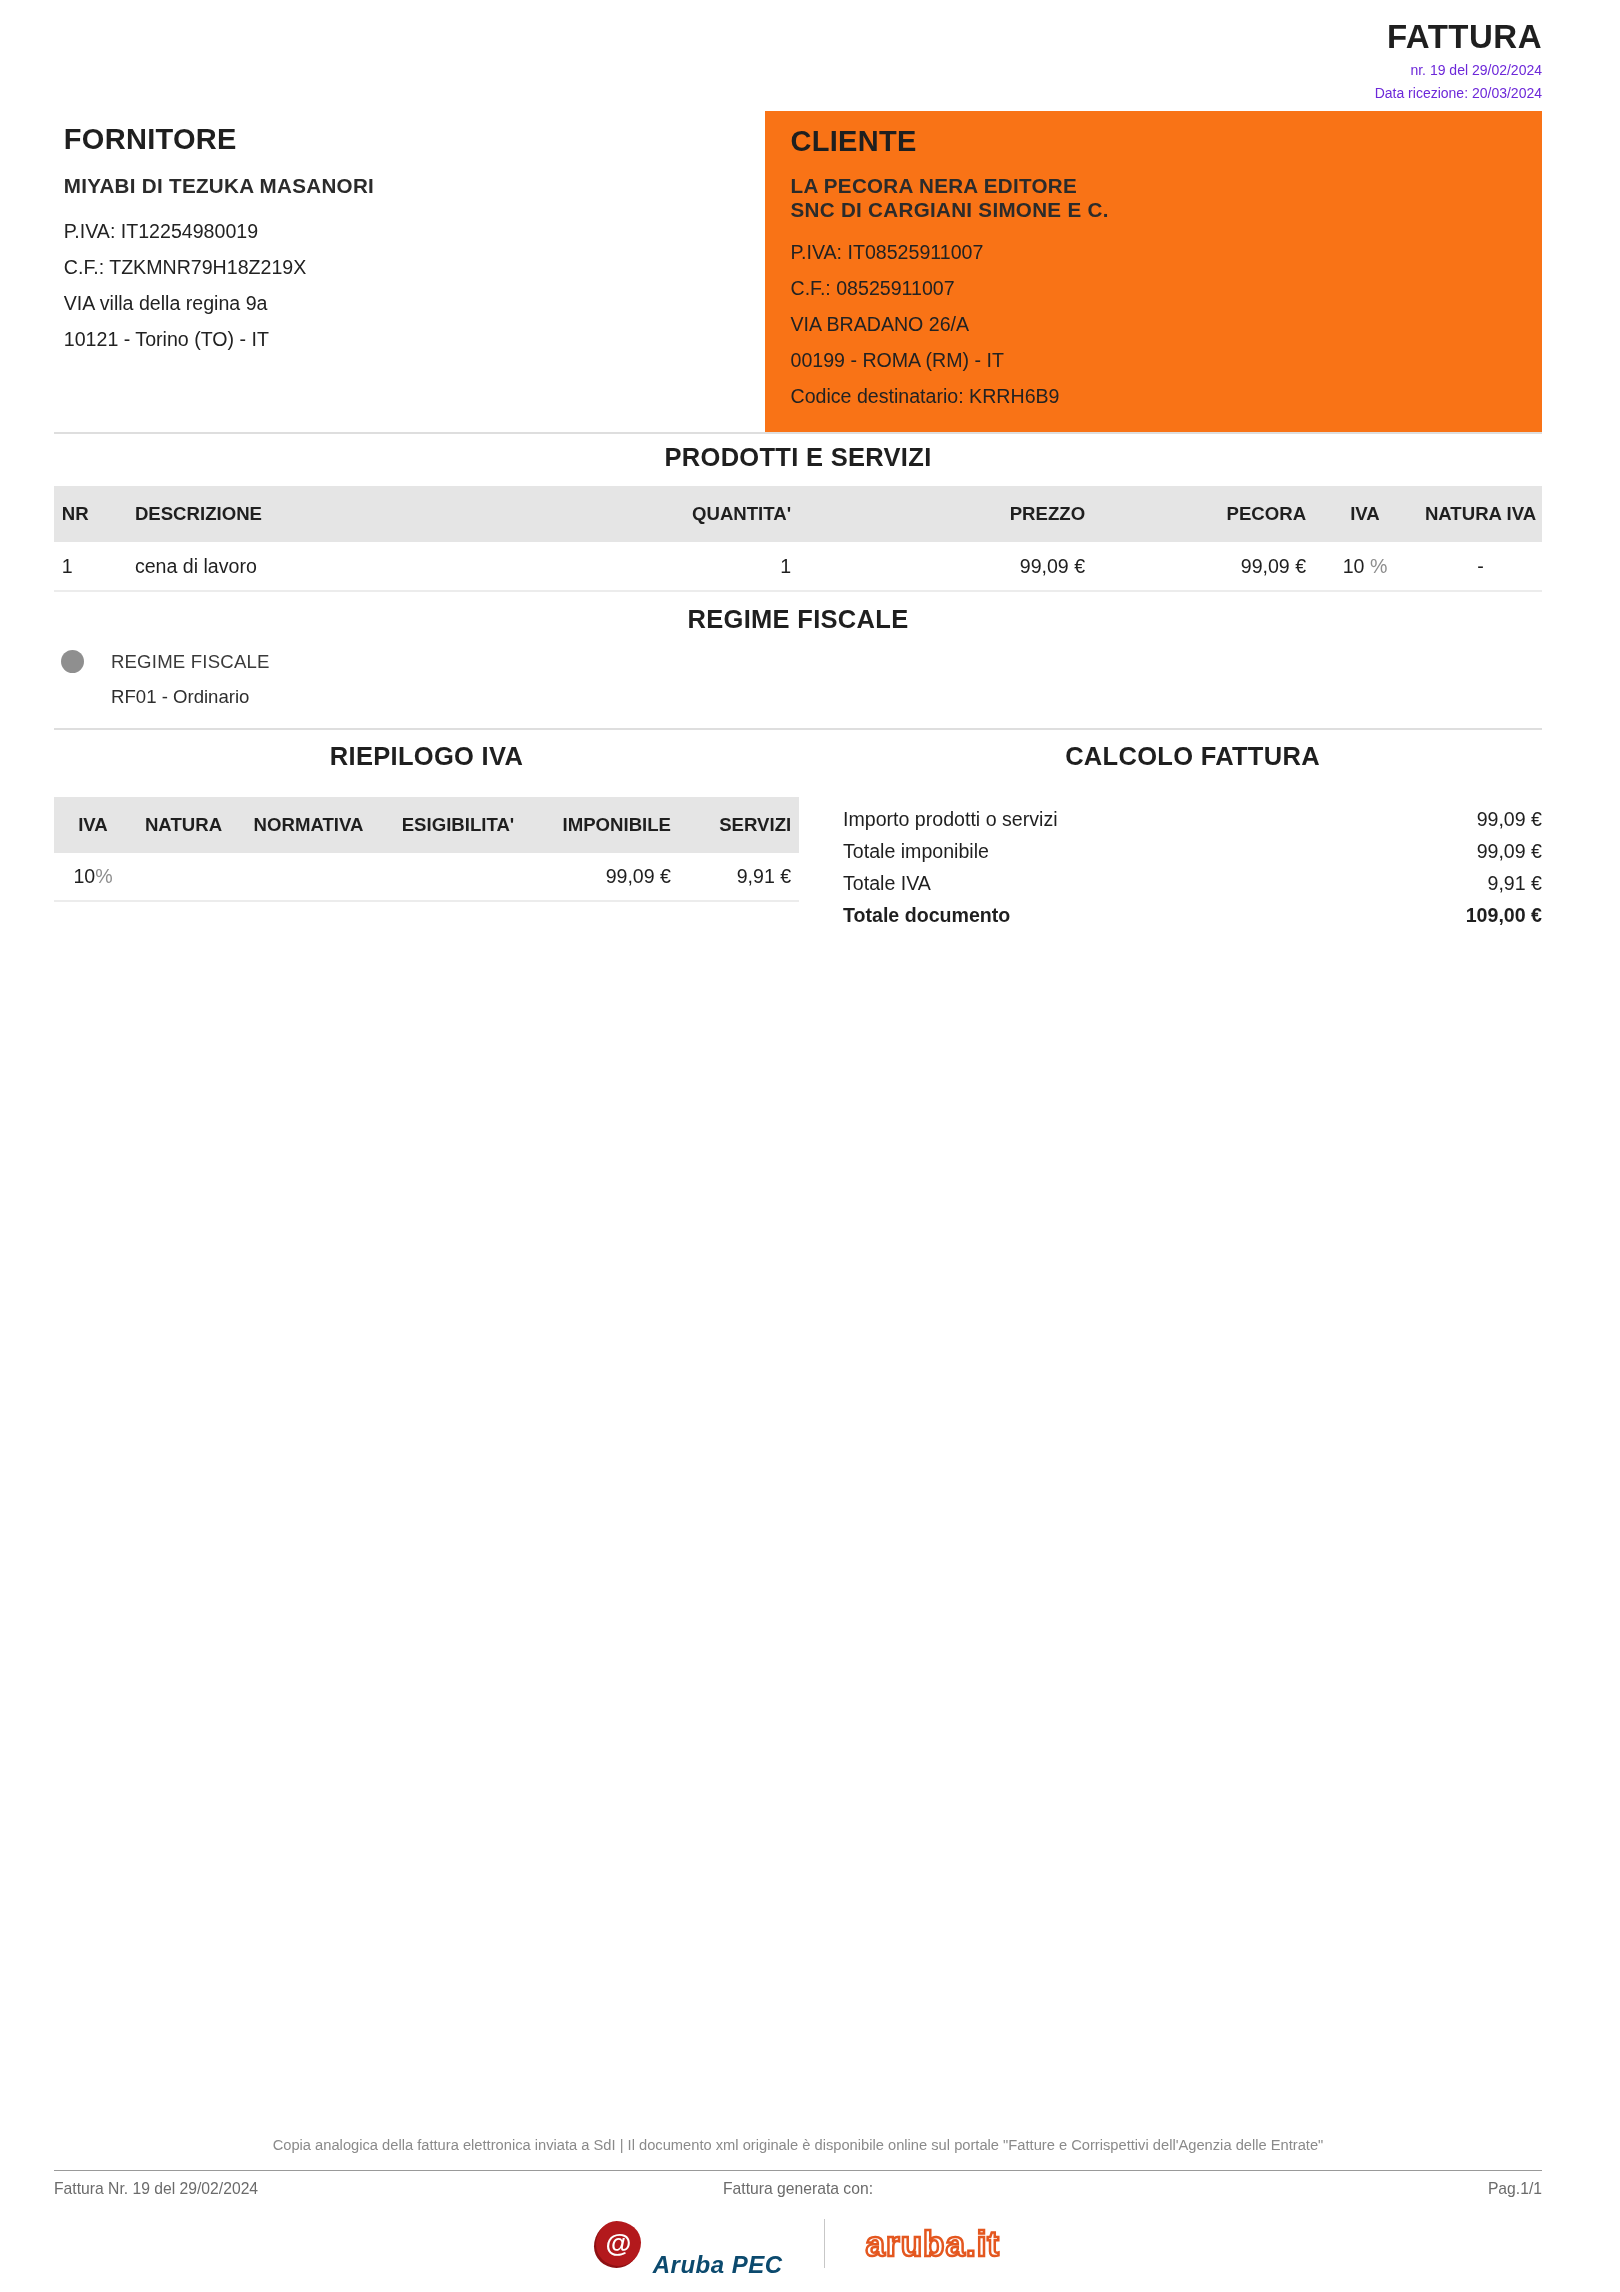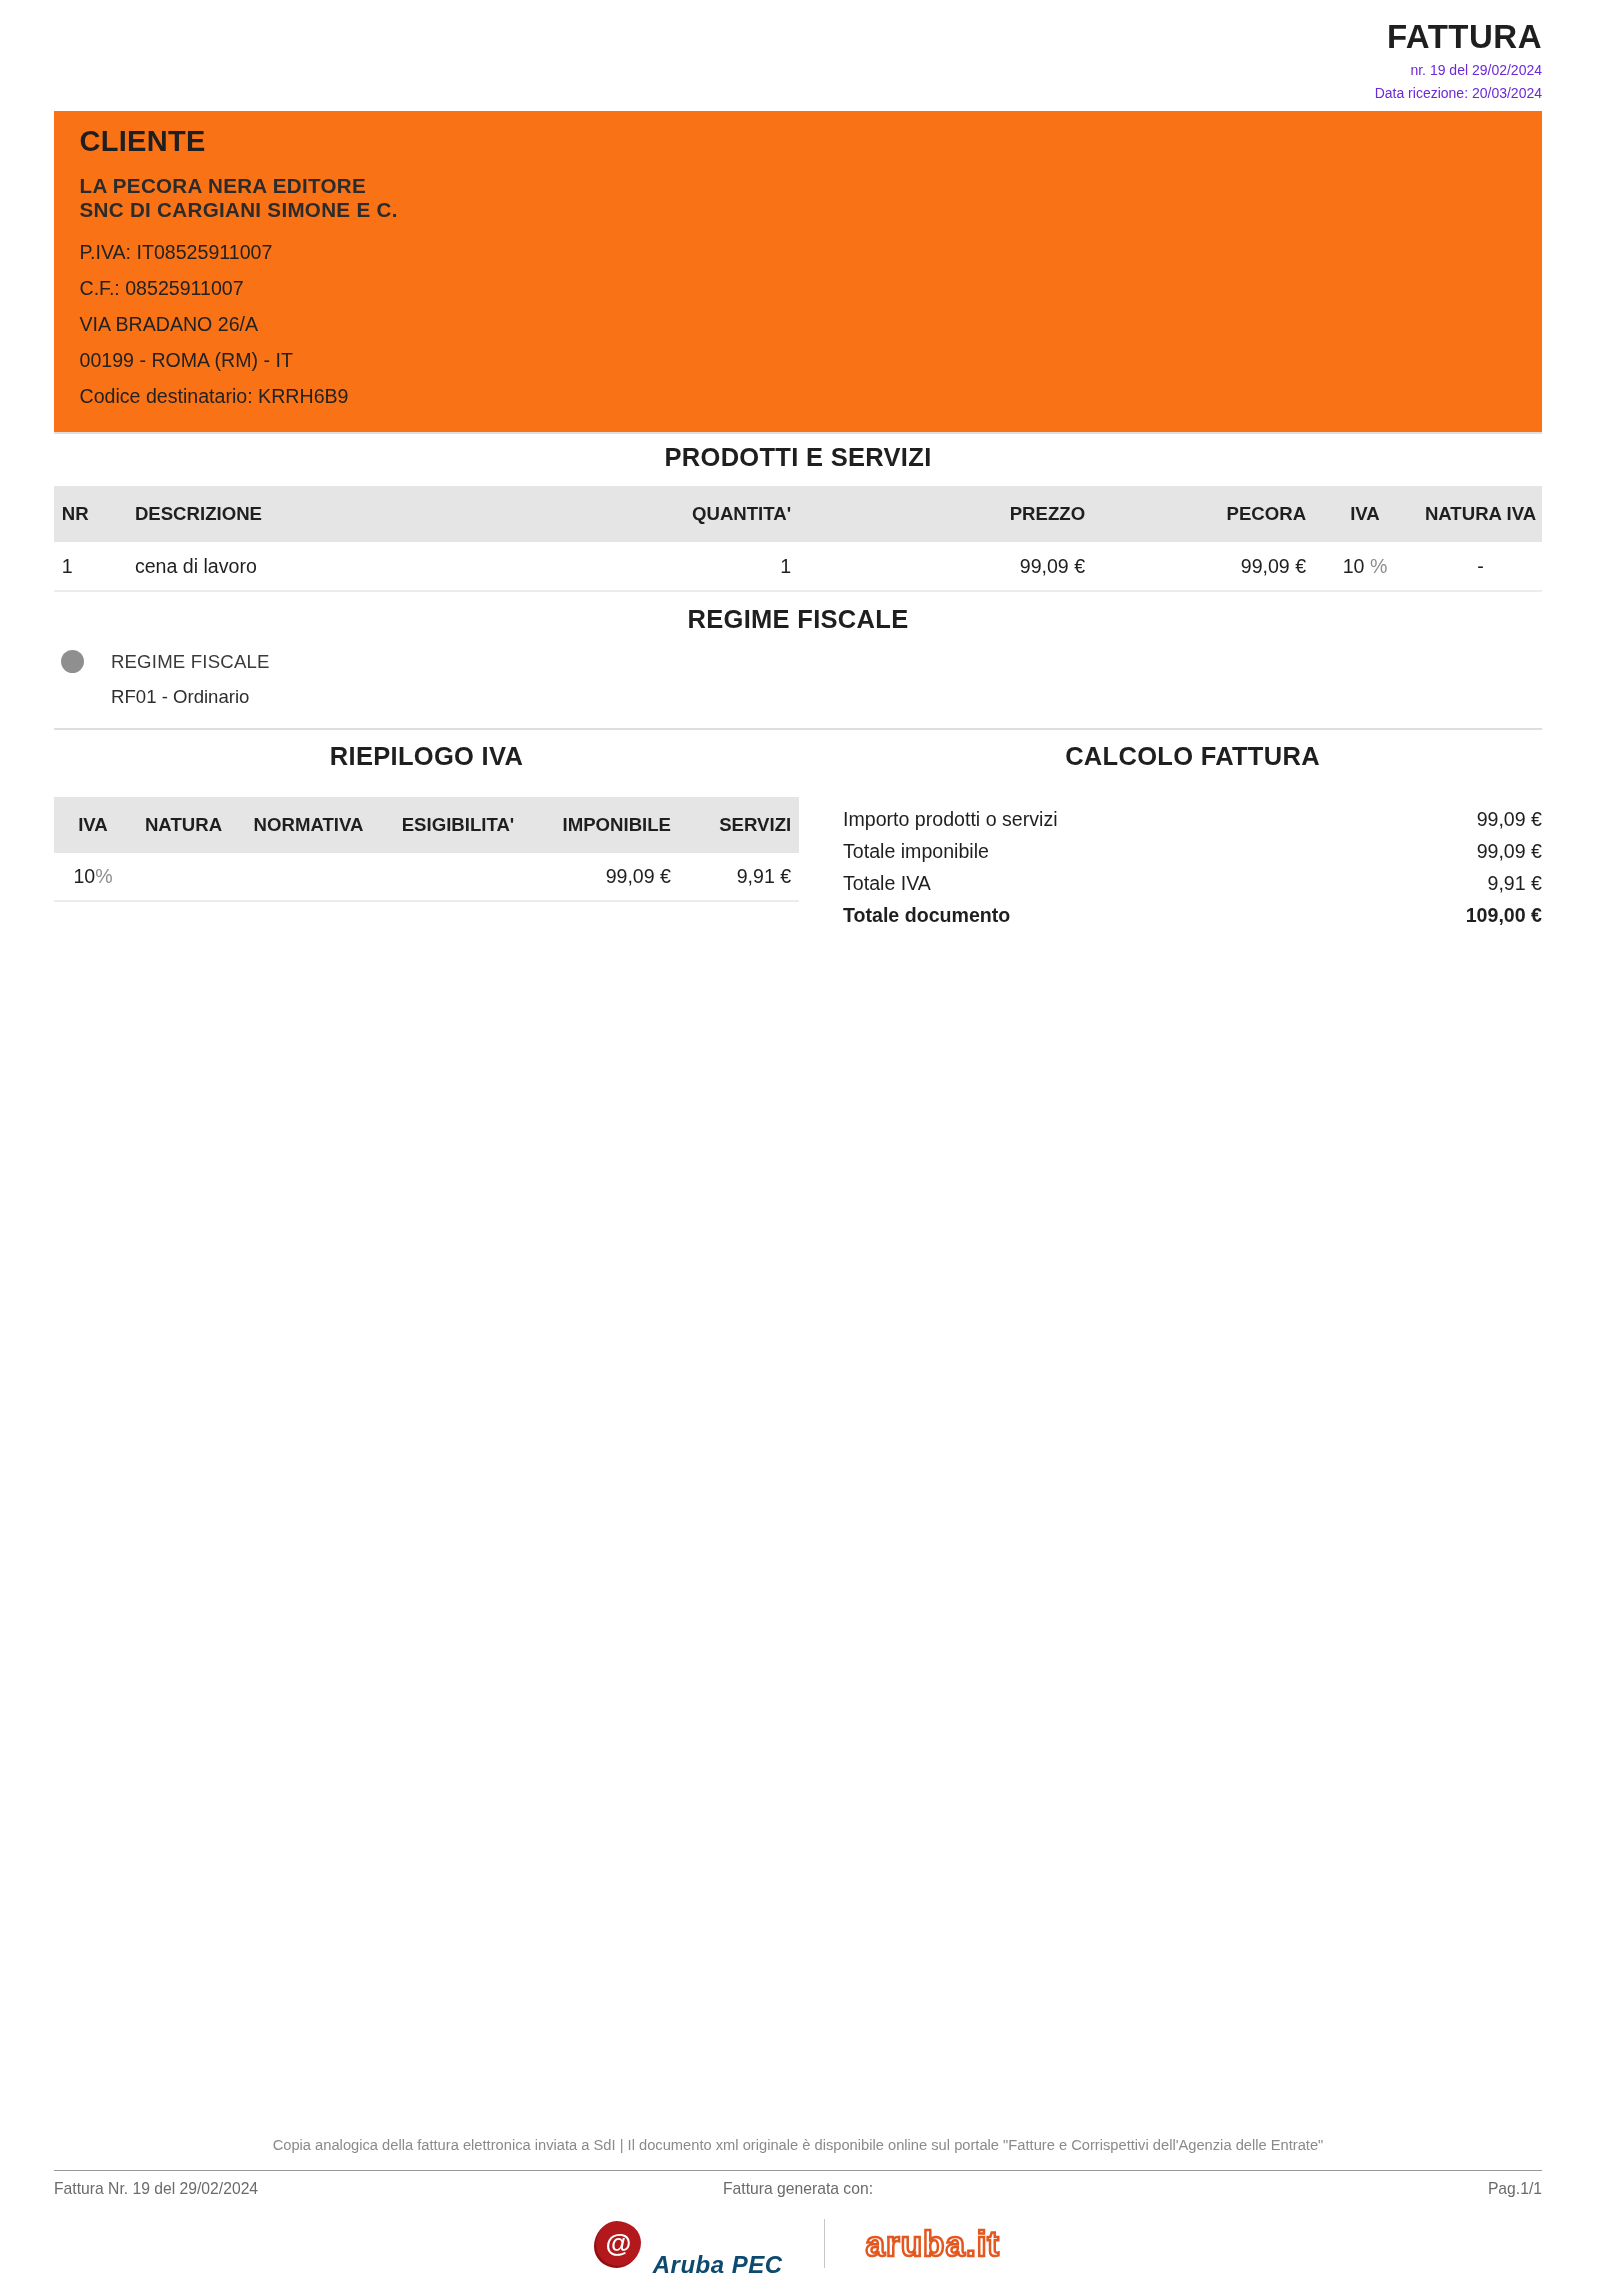--- a/index.html
+++ b/index.html
@@ -127,20 +127,28 @@
 
 <div class="page">
 
   <div class="content doc-header">
     <div class="doc-title">FATTURA</div>
     <div class="doc-sub">nr. 19 del 29/02/2024</div>
     <div class="doc-sub">Data ricezione: 20/03/2024</div>
   </div>
 
   <div class="content parties">
+    <div class="supplier">
+      <div class="party-heading">FORNITORE</div>
+      <div class="party-name">MIYABI DI TEZUKA MASANORI</div>
+      <div class="party-line">P.IVA: IT12254980019</div>
+      <div class="party-line">C.F.: TZKMNR79H18Z219X</div>
+      <div class="party-line">VIA villa della regina 9a</div>
+      <div class="party-line">10121 - Torino (TO) - IT</div>
+    </div>
     <div class="customer">
       <div class="party-heading">CLIENTE</div>
       <div class="party-name">LA PECORA NERA EDITORE</div>
       <div class="party-name">SNC DI CARGIANI SIMONE E C.</div>
       <div class="party-lines">
         <div class="party-line">P.IVA: IT08525911007</div>
         <div class="party-line">C.F.: 08525911007</div>
         <div class="party-line">VIA BRADANO 26/A</div>
         <div class="party-line">00199 - ROMA (RM) - IT</div>
         <div class="party-line">Codice destinatario: KRRH6B9</div>

